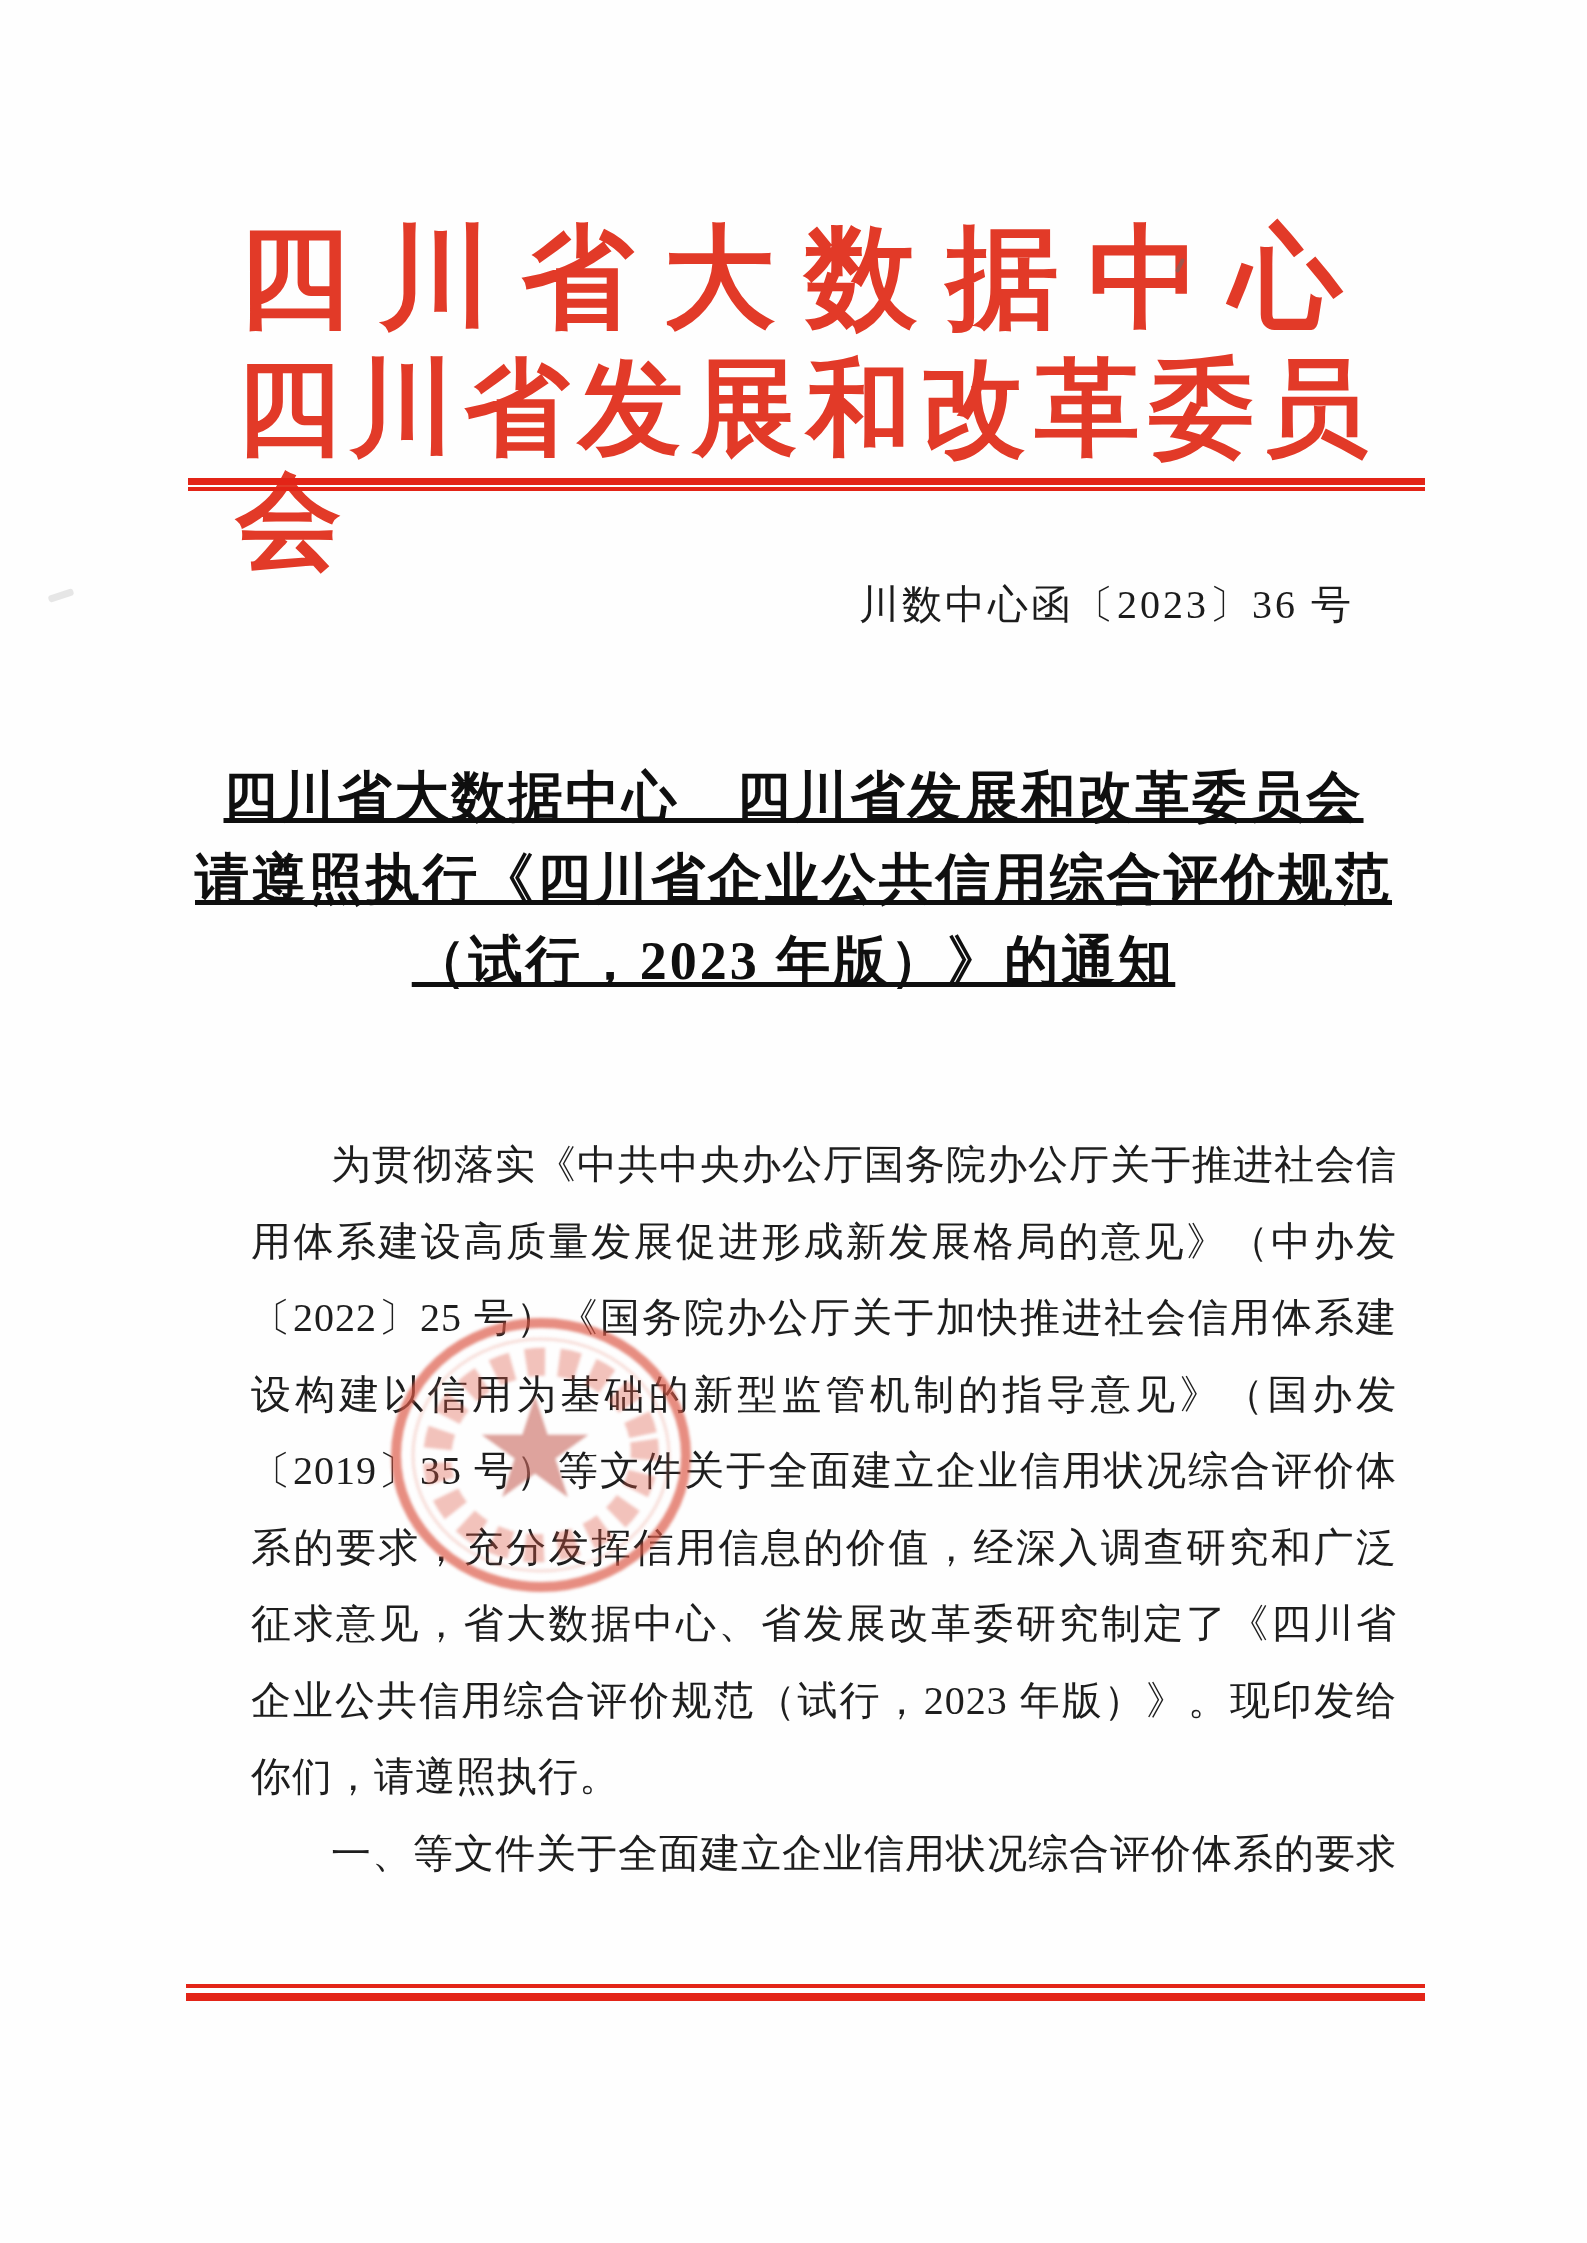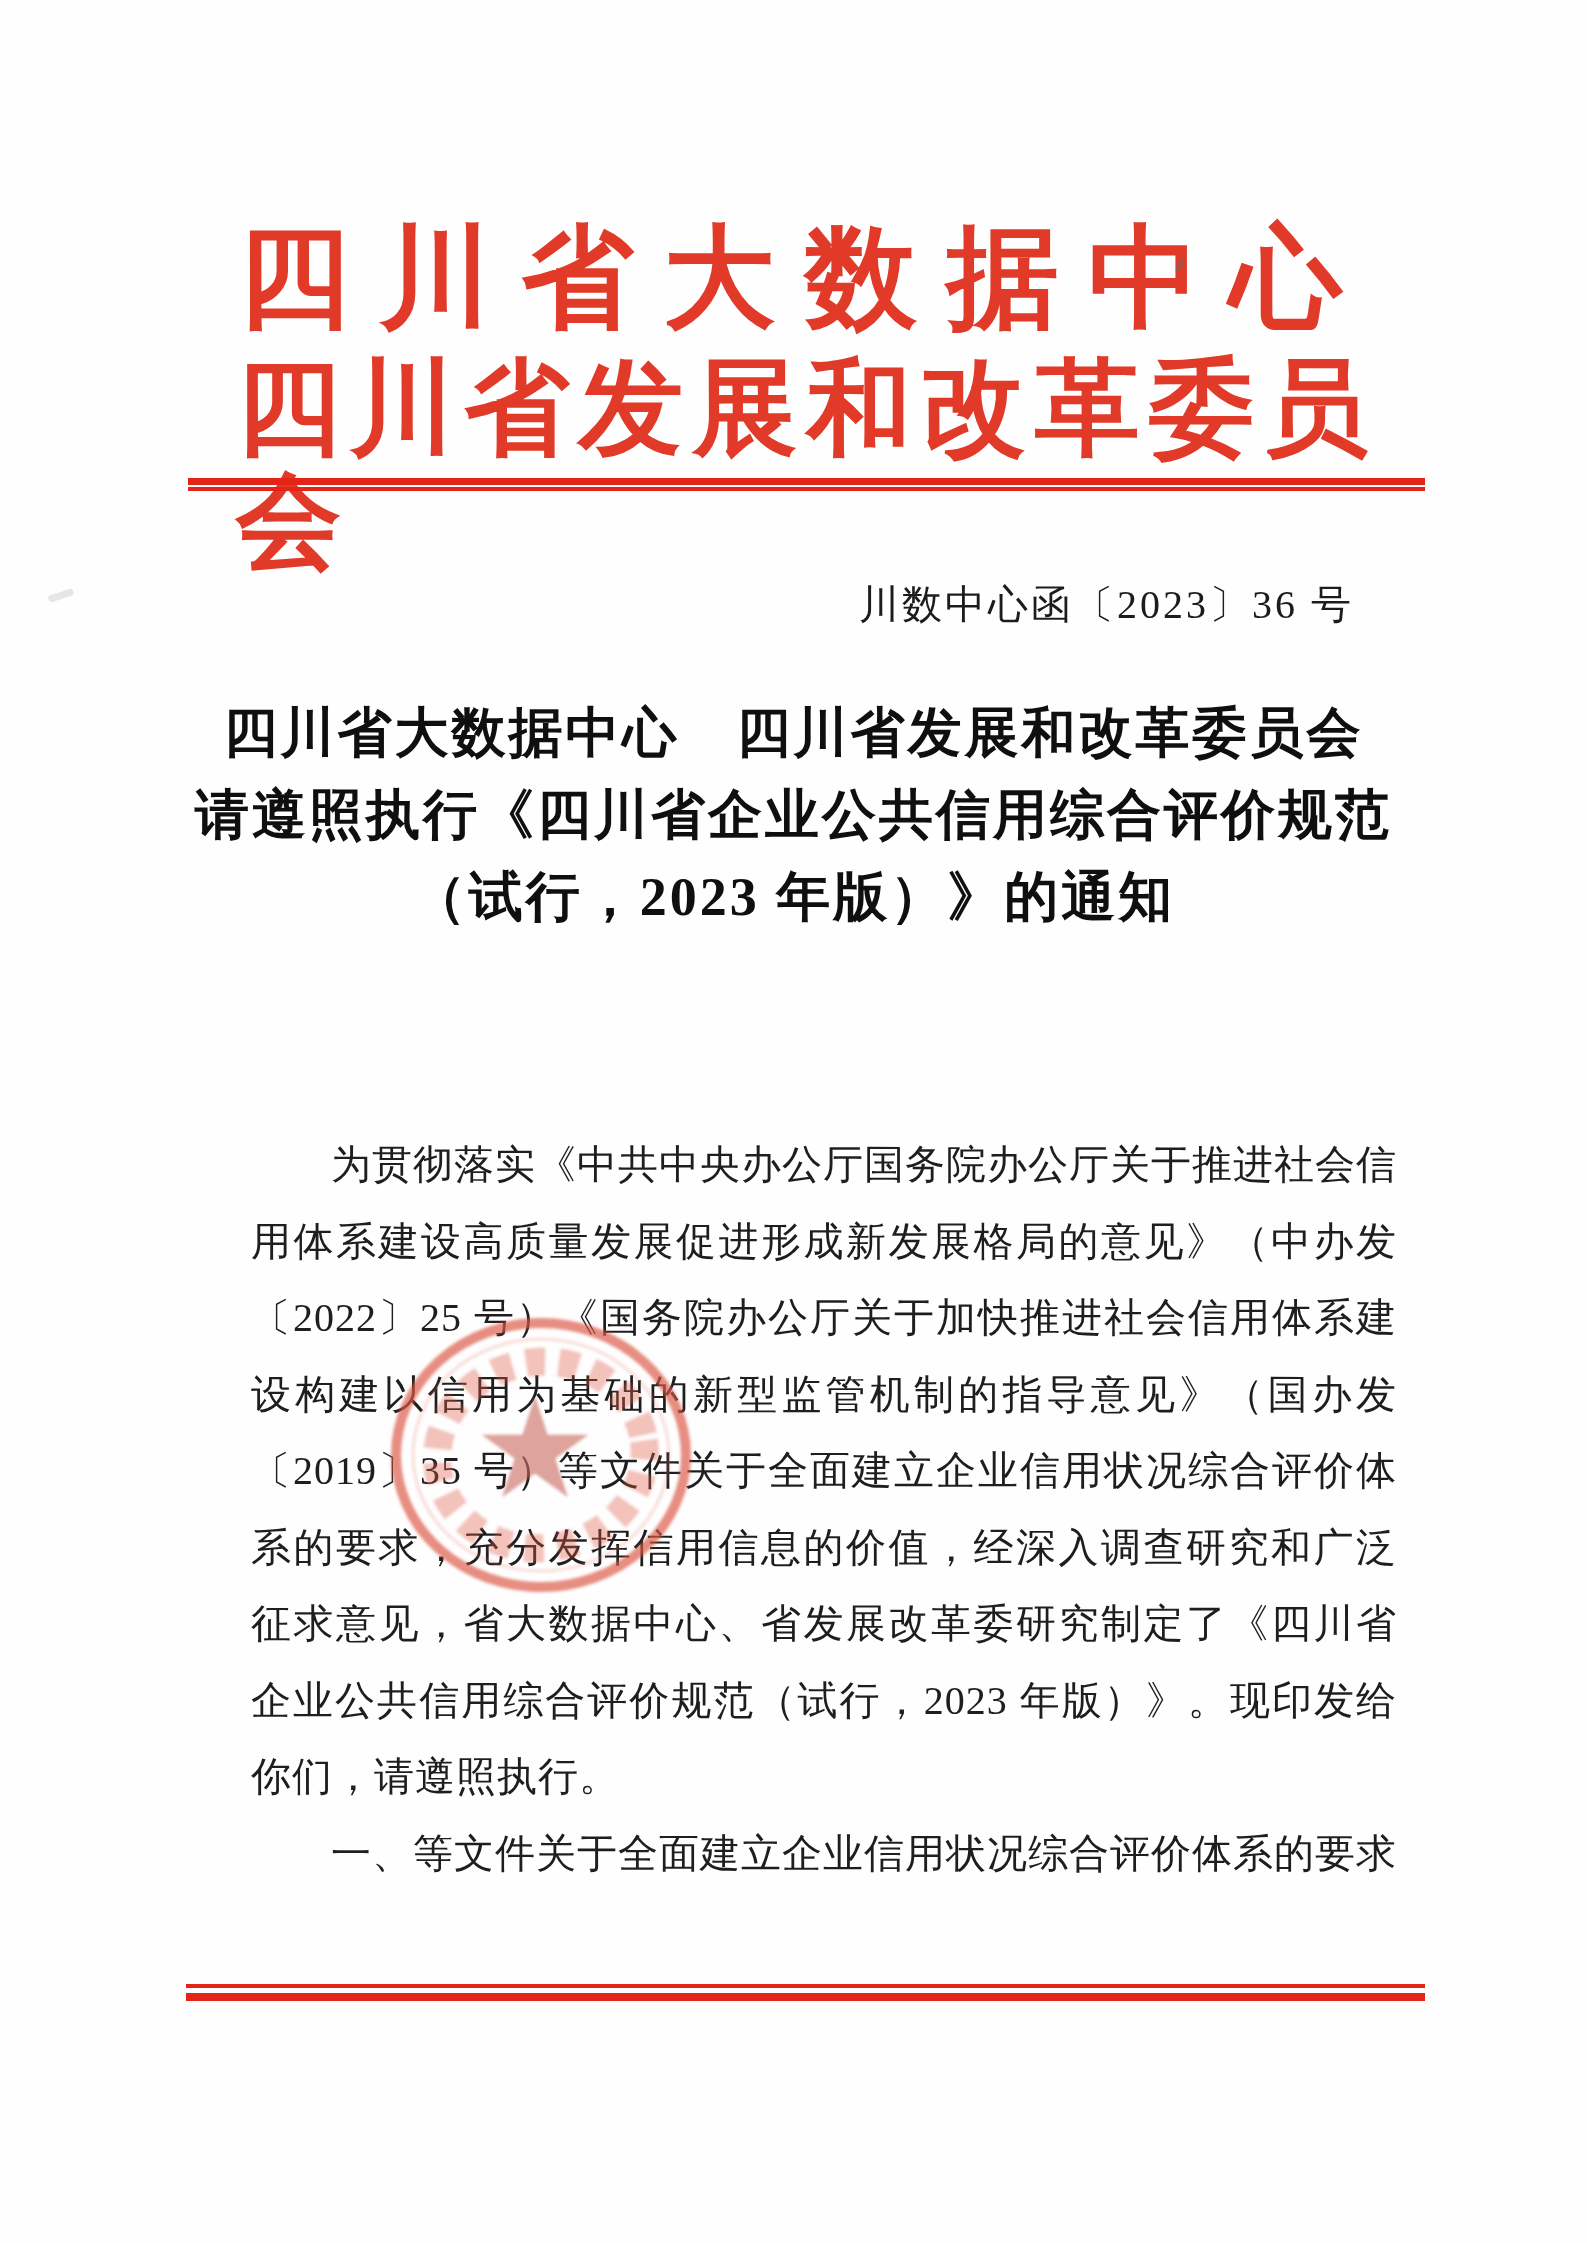--- a/index.html
+++ b/index.html
@@ -34,23 +34,23 @@
     border-top:7px solid var(--rule-red);
     border-bottom:4px solid var(--rule-red);
     box-sizing:border-box;
   }
   .doc-number{
     position:absolute;top:577px;right:233px;
     font-size:40px;letter-spacing:3px;color:#1c1c1c;
   }
   
   .title{
-    position:absolute;left:10px;top:692px;width:1567px;
+    position:absolute;left:10px;top:756px;width:1567px;
     text-align:center;font-weight:bold;color:#0f0f0f;
-    font-size:54px;line-height:82px;letter-spacing:3px;
+    font-size:54px;line-height:82px;letter-spacing:3px;text-decoration:underline;
   }
   
   .salutation{
     position:absolute;left:232px;top:1053px;
     font-size:40px;letter-spacing:1.5px;
   }
   .para{
     position:absolute;left:251px;width:1146px;
     font-size:40px;line-height:76.5px;letter-spacing:1px;
     text-align:justify;text-justify:inter-ideograph;

